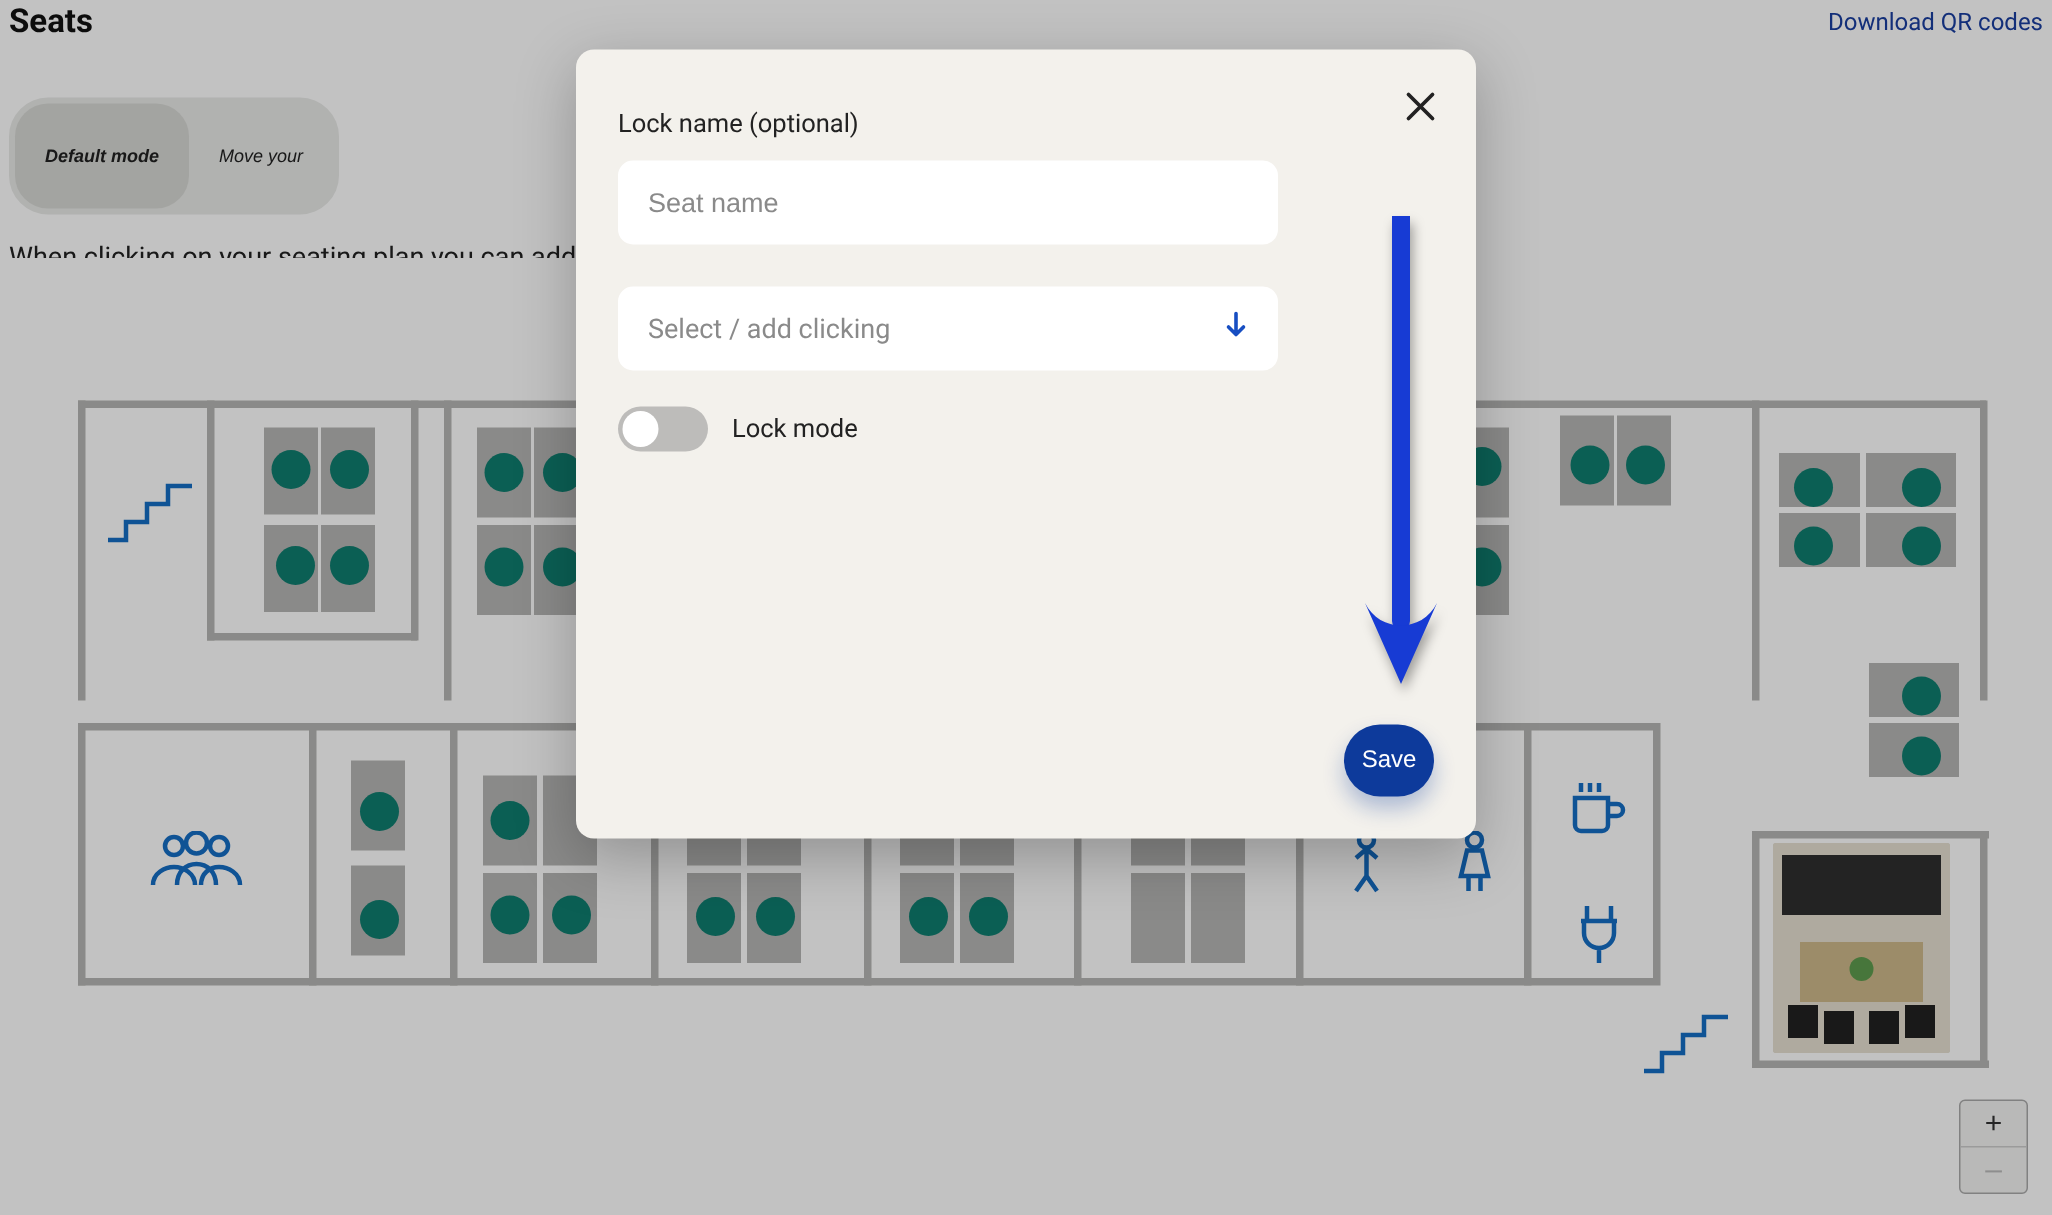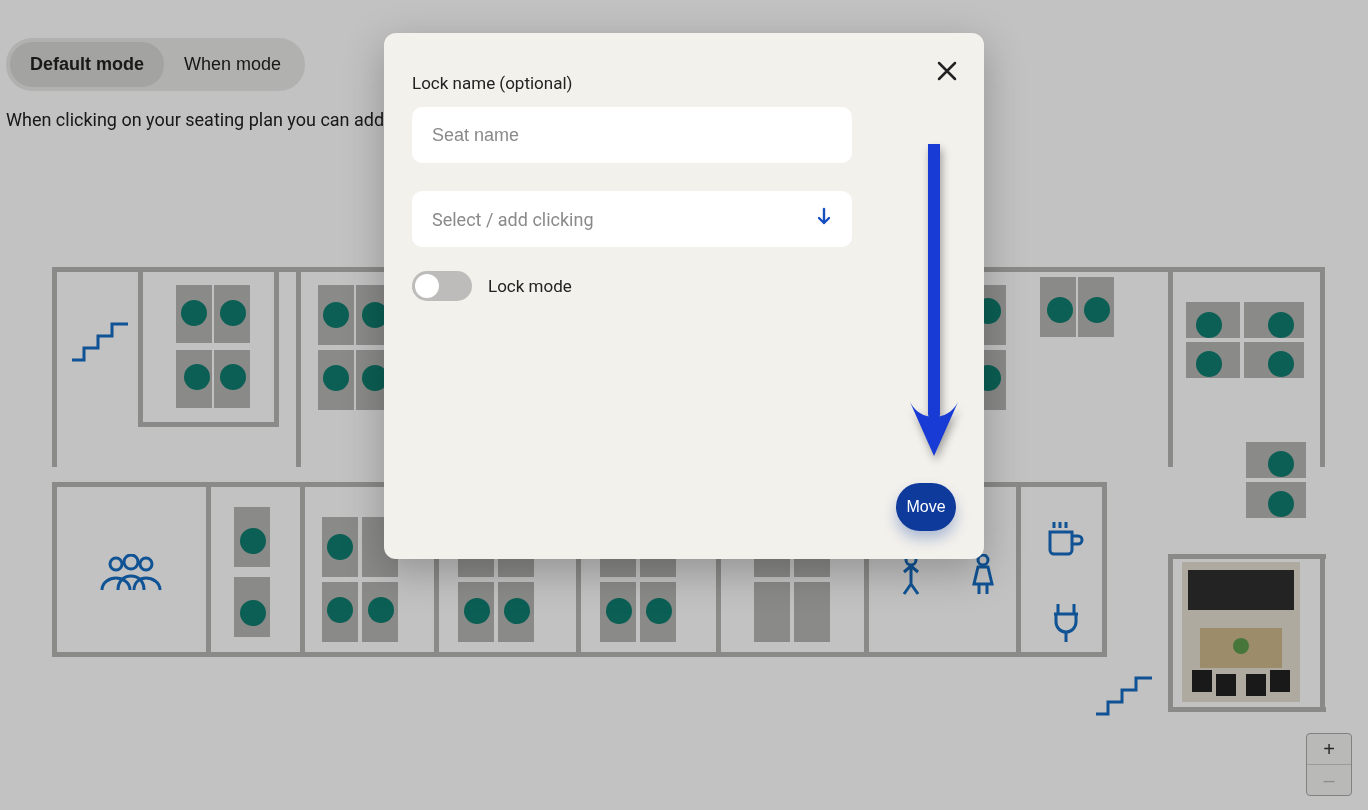--- a/index.html
+++ b/index.html
@@ -14,22 +14,22 @@
     padding: 2px 6px 0 6px;
   }
   .page-title { font-size: 22px; font-weight: 700; color: #111; }
   .qr-link { color: #1a3ea0; font-size: 16px; text-decoration: none; }
 
   .mode-switch {
     display: inline-flex; background: #e9eae8; border-radius: 26px; padding: 4px;
     margin: 38px 0 0 6px;
   }
   .mode-btn {
-    border: none; background: transparent; padding: 12px 20px; font-size: 18px;
-    border-radius: 22px; cursor: pointer; color: #222;
+    border: none; background: transparent; padding: 28px 20px; font-size: 12px;
+    border-radius: 22px; cursor: pointer; color: #222; font-style: italic;
   }
   .mode-btn.active { background: #d7d8d4; font-weight: 600; }
 
   .hint { margin: 18px 0 0 6px; font-size: 18px; color: #222; }
 
   .floorplan-wrap {
     position: absolute; left: 6px; right: 6px; top: 172px; bottom: 4px;
     background: #fff;
   }
   .floorplan {
@@ -98,24 +98,28 @@
   .annot-arrow {
     position:absolute; left:904px; top:144px; pointer-events:none;
     filter: drop-shadow(2px 5px 4px rgba(0,0,0,0.35));
   }
 </style>
 </head>
 <body>
 
 <div class="page">
 
+  <div class="page-header">
+    <div class="page-title">Seats</div>
+    <a href="#" class="qr-link">Download QR codes</a>
+  </div>
 
   <div class="mode-switch">
     <button class="mode-btn active">Default mode</button>
-    <button class="mode-btn">When mode</button>
+    <button class="mode-btn">Move your</button>
   </div>
 
   <div class="hint">When clicking on your seating plan you can add or edit</div>
 
   <div class="floorplan-wrap">
     <div class="floorplan">
 
       <div class="wall" style="left:46px; top:95px; width:1272px; height:5px;"></div>
       <div class="wall" style="left:46px; top:95px; width:5px; height:200px;"></div>
       <div class="wall" style="left:1314px; top:95px; width:5px; height:200px;"></div>
@@ -294,21 +298,21 @@
             <path d="M8 2 L8 16 M3 11 L8 16 L13 11"></path>
           </svg>
       </span>
     </div>
     <div class="toggle-row">
       <div class="toggle">
           <div class="toggle-knob"></div>
         </div>
       <span class="toggle-label">Lock mode</span>
     </div>
-    <button class="save-btn">Move</button>
+    <button class="save-btn">Save</button>
   </div>
 
   
   <svg class="annot-arrow" width="60" height="330" viewBox="0 0 60 330">
     <path d="M30 0 C30 120 30 180 30 270" stroke="#173bd4" stroke-width="12" fill="none" stroke-linecap="round"></path>
     <path d="M6 258 L30 312 L54 258 C44 278 16 278 6 258 Z" fill="#173bd4"></path>
   </svg>
 
 </div>
 

